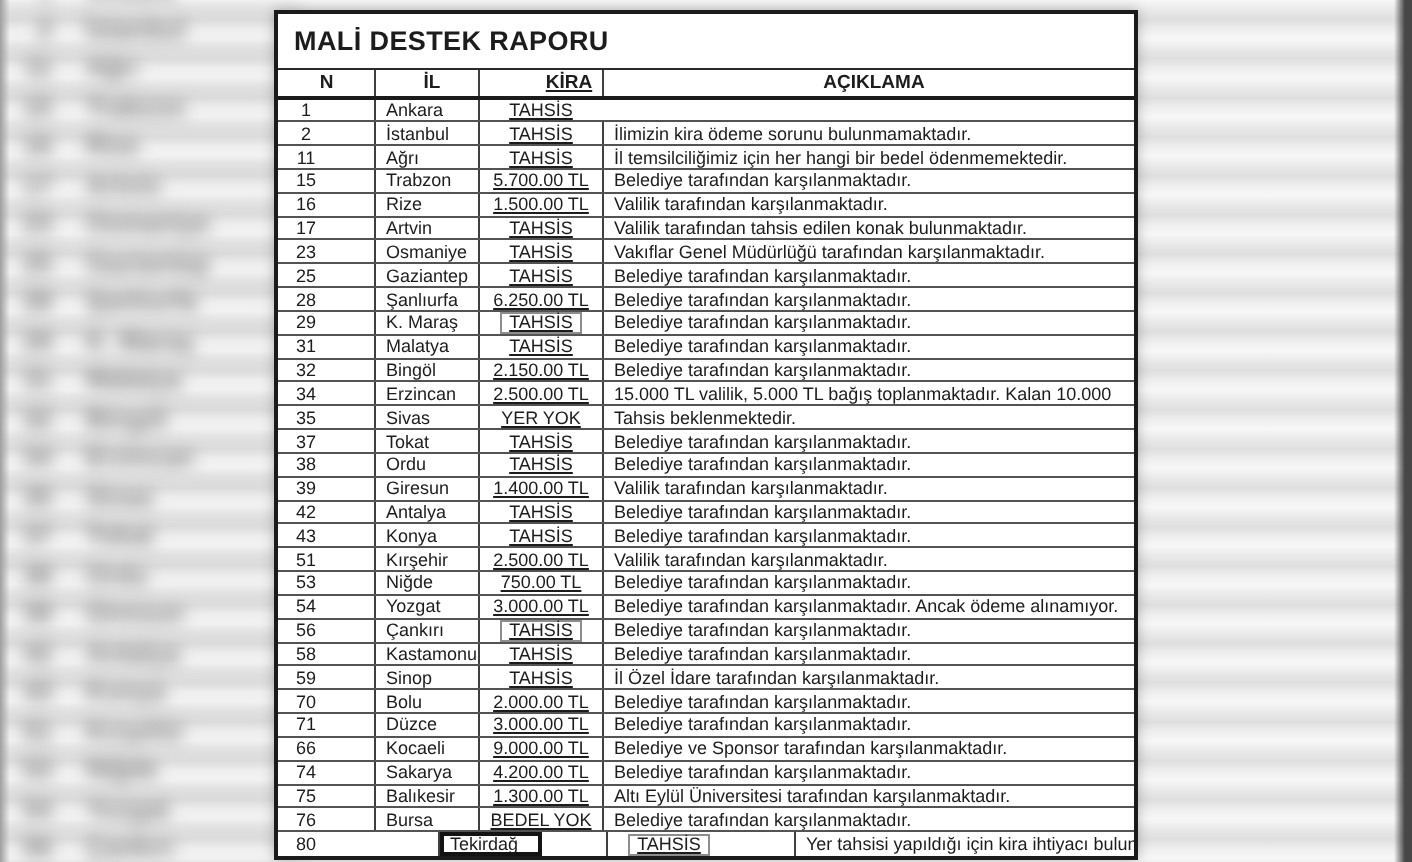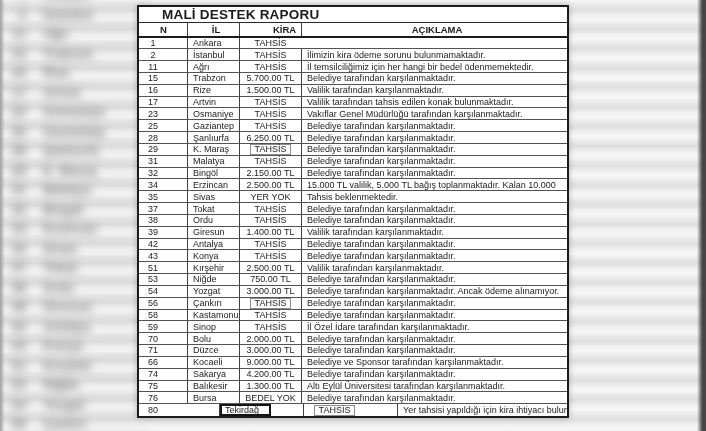--- a/index.html
+++ b/index.html
@@ -43,23 +43,23 @@
   
   .doc {
     position: absolute; left: 137px; top: 5px;
     width: 432px;
     background: #ffffff;
     border: 2px solid #1b1b1b;
     color: #1c1c1c;
     box-shadow: 0 0 6px rgba(0,0,0,0.25);
   }
   .doc-title {
-    height: 16px;
+    height: 28px;
     display: flex; align-items: center;
-    padding-left: 23px;
+    padding-left: 8px;
     font-size: 13.5px; font-weight: 700; letter-spacing: .2px;
     border-bottom: 1px solid #2b2b2b;
     white-space: nowrap;
   }
   .doc-header {
     display: grid;
     grid-template-columns: 28px 72px 62px 1fr;
     height: 14.5px;
     border-bottom: 2px solid #1b1b1b;
     font-weight: 700; font-size: 9.5px;
@@ -73,21 +73,21 @@
   }
   .row:last-child { border-bottom: none; gap: 32px; }
   .cell {
     display: flex; align-items: center;
     overflow: hidden; white-space: nowrap;
   }
   .cell + .cell { border-left: 1px solid #404040; }
   .hdr { justify-content: center; padding-left: 28px; }
   .c0 { justify-content: center; }
   .c1 { padding-left: 5px; margin-left: 20px; }
-  .c2 { justify-content: center; }
+  .c2 { justify-content: center; text-decoration: underline; }
   .c3 { padding-left: 5px; text-align: center; }
   .c1.sel { box-shadow: inset 0 0 0 2px #141414; }
   .boxed {
     display: inline-block;
     border: 1px solid #8d8d8d;
     padding: 0 4px;
     line-height: 9px;
   }
 </style>
 </head>

